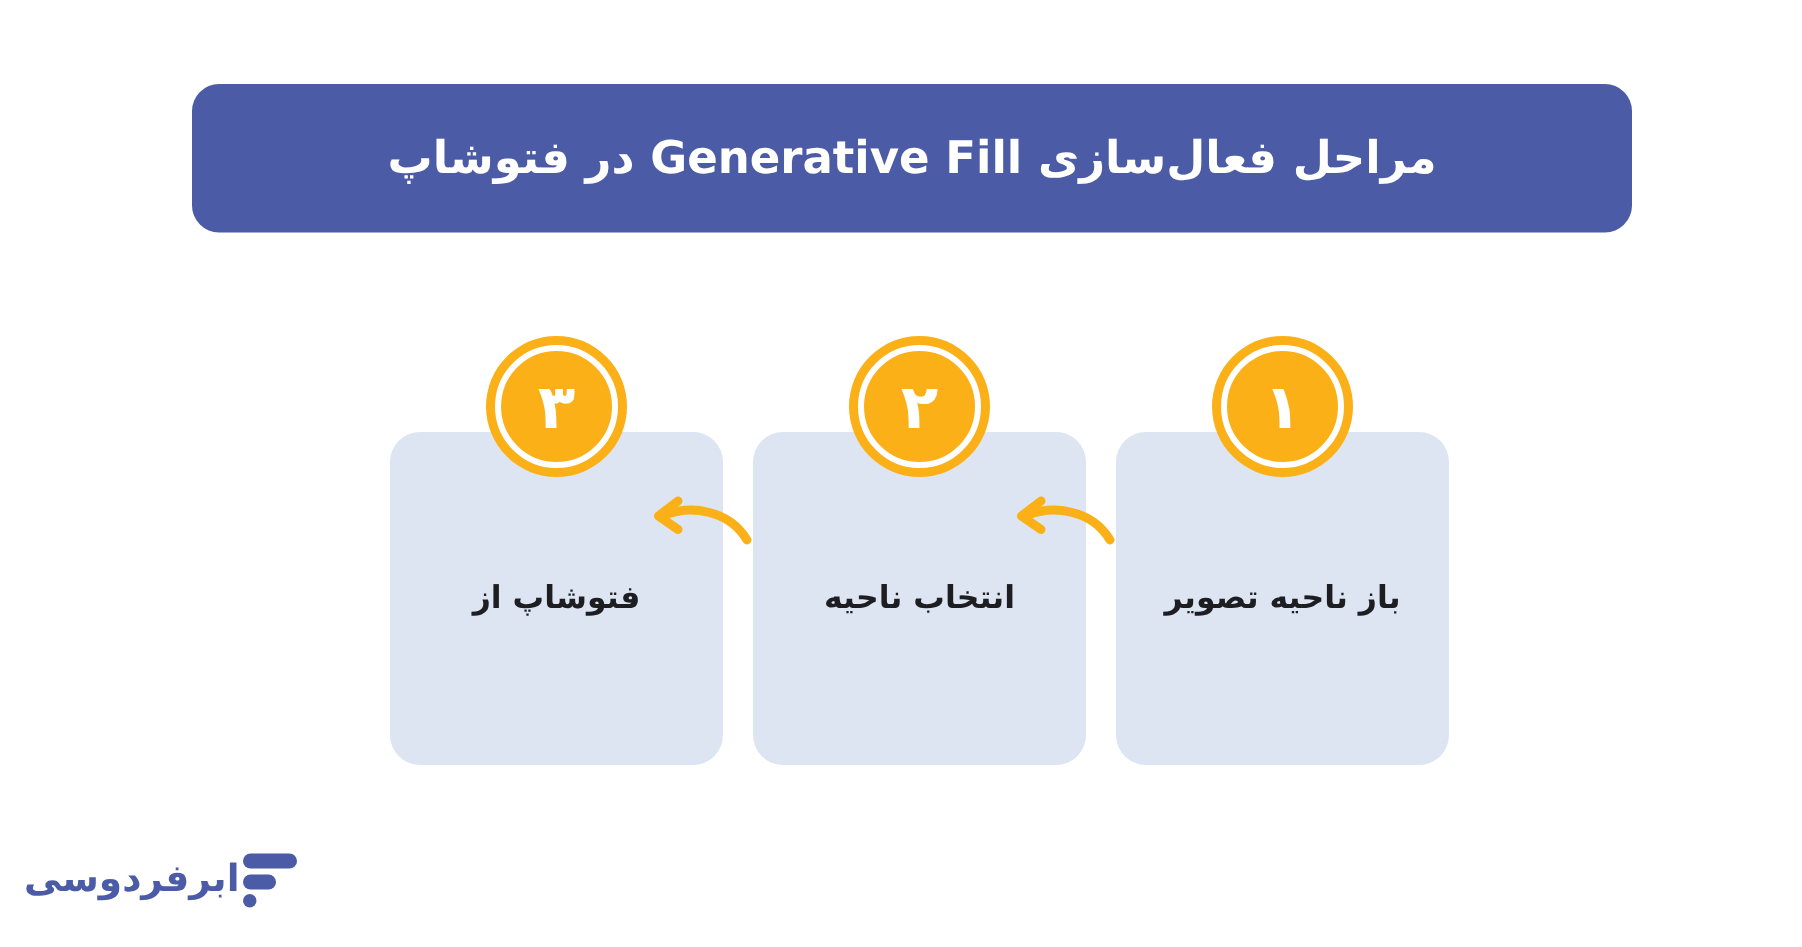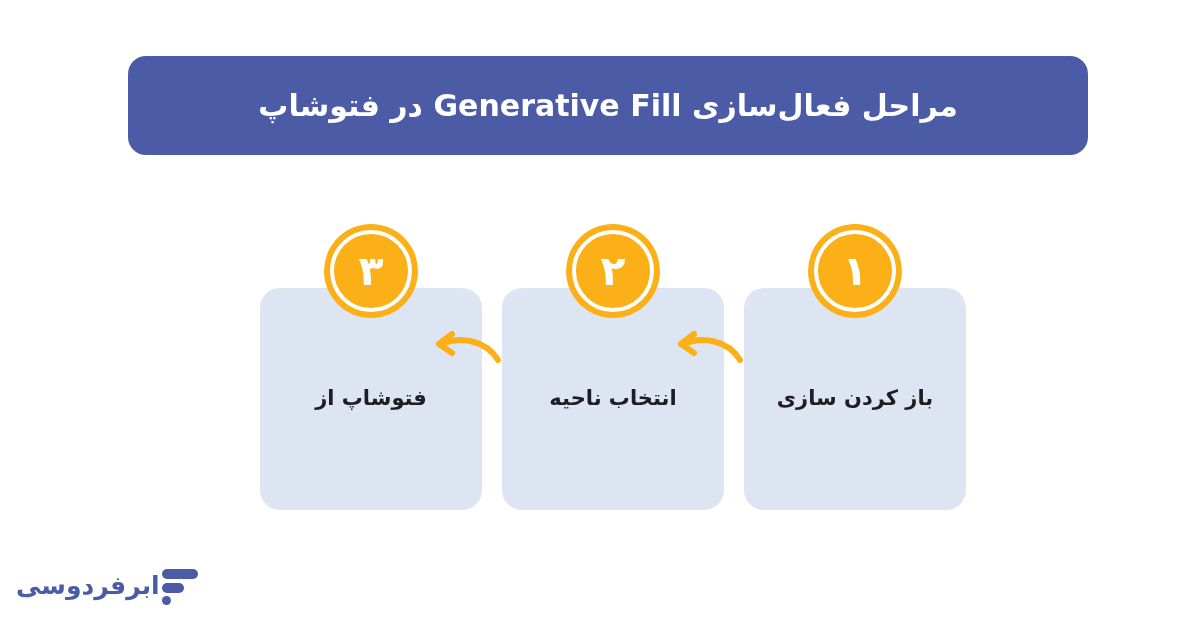--- a/index.html
+++ b/index.html
@@ -184,21 +184,21 @@
 <div class="canvas">
 
   <div class="header-banner">
     <div class="header-title">مراحل فعال‌سازی Generative Fill در فتوشاپ</div>
   </div>
 
   <div class="steps-row">
 
     <div class="step step-1">
       <div class="step-card">
-        <div class="step-label">باز کردن سازی</div>
+        <div class="step-label">باز ناحیه تصویر</div>
       </div>
       <div class="step-badge">
         <span class="badge-num">۱</span>
       </div>
     </div>
 
     <div class="step step-2">
       <div class="step-card">
         <div class="step-label">انتخاب ناحیه</div>
       </div>

